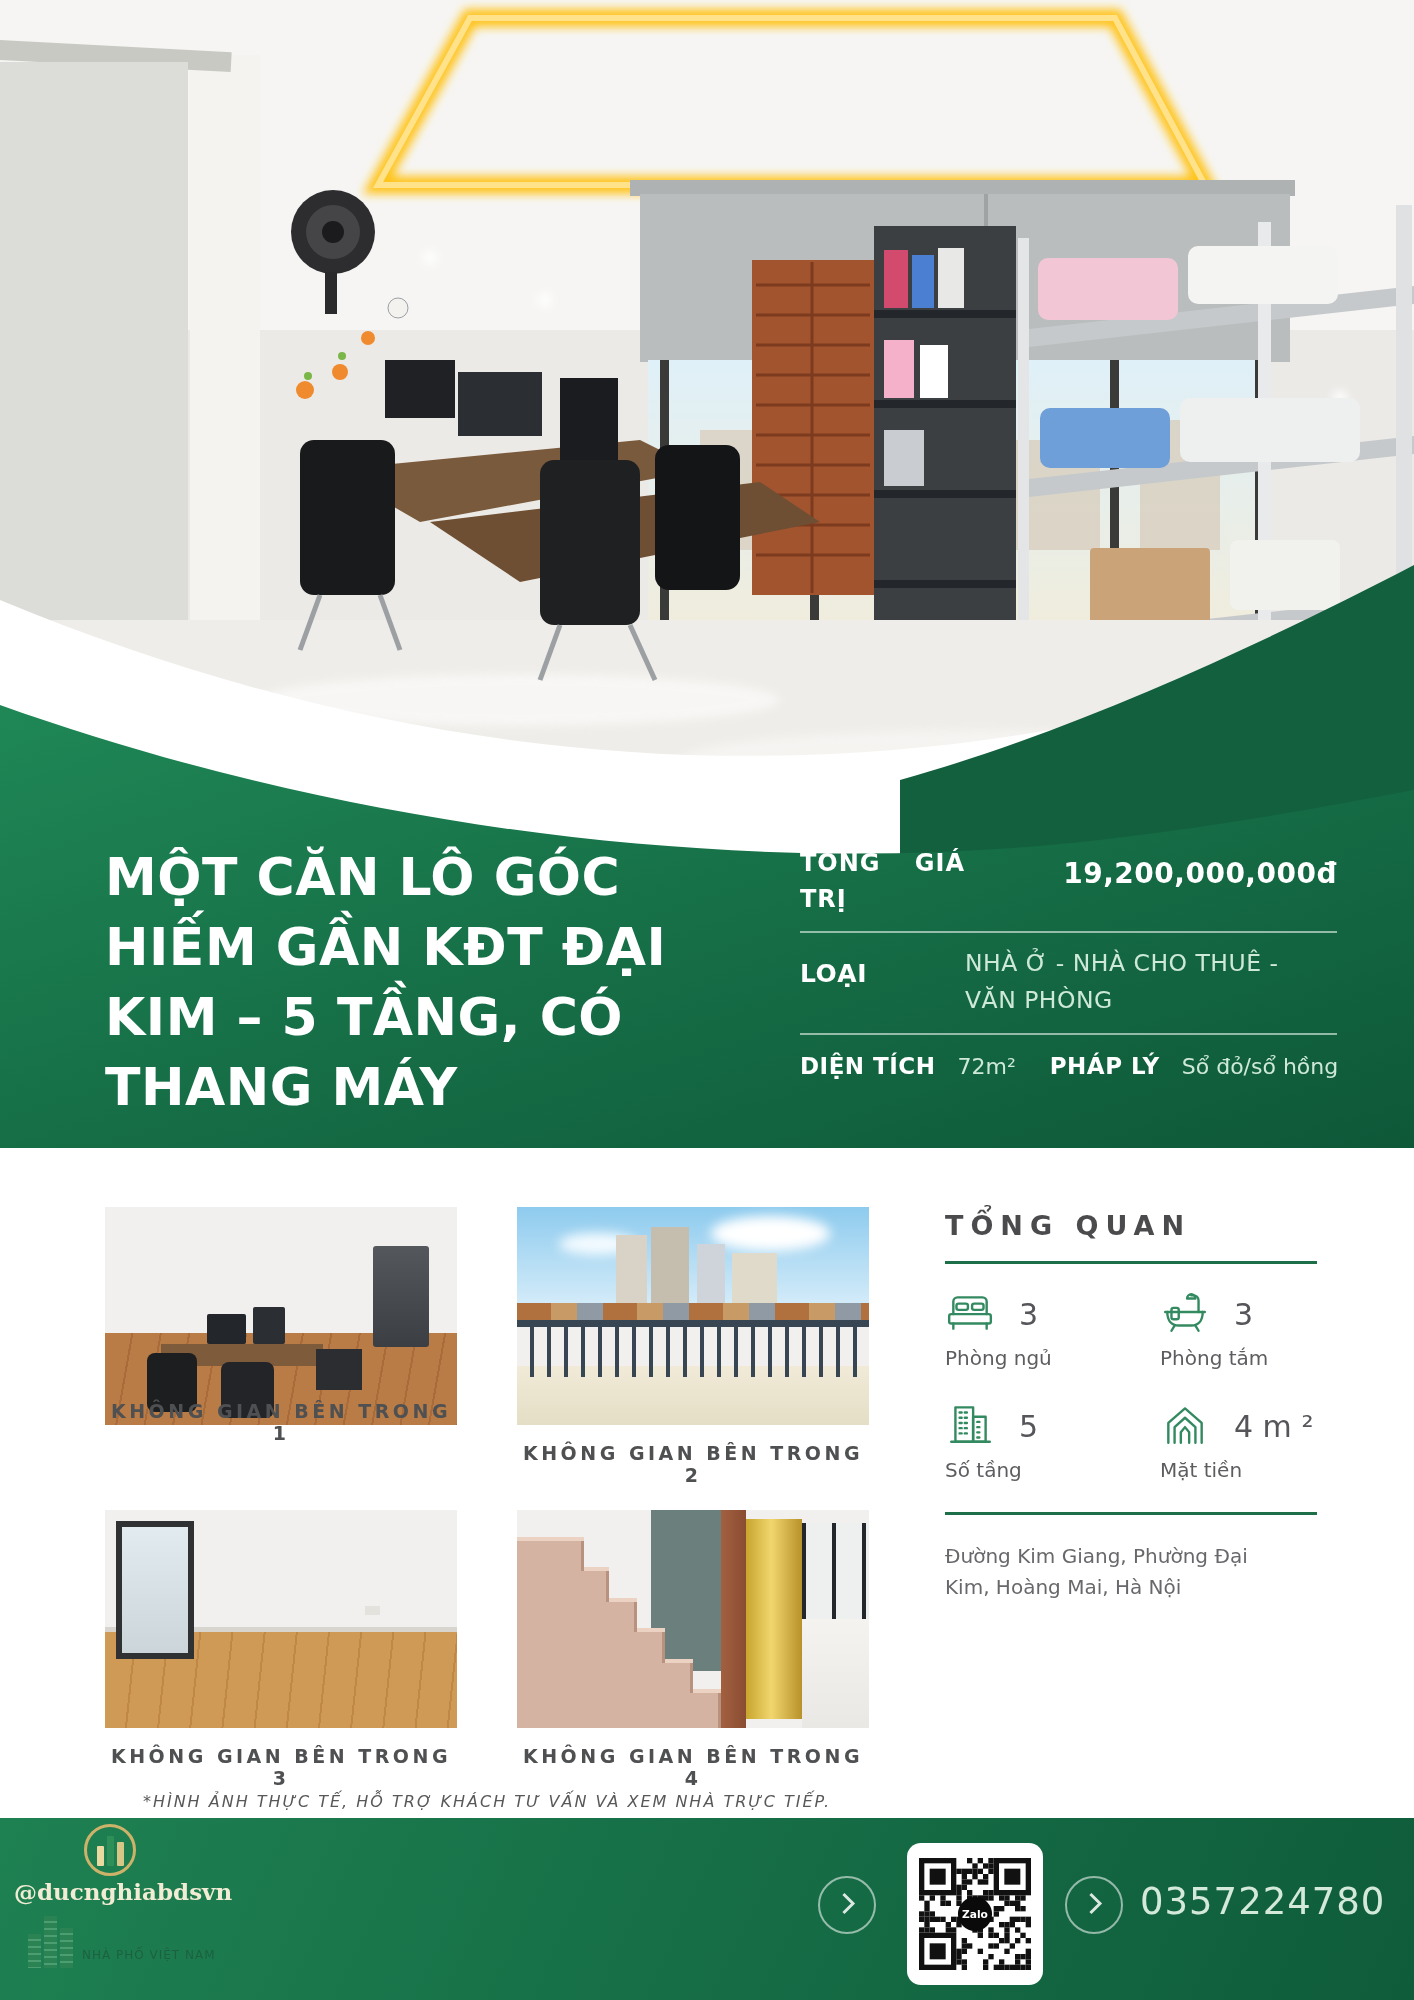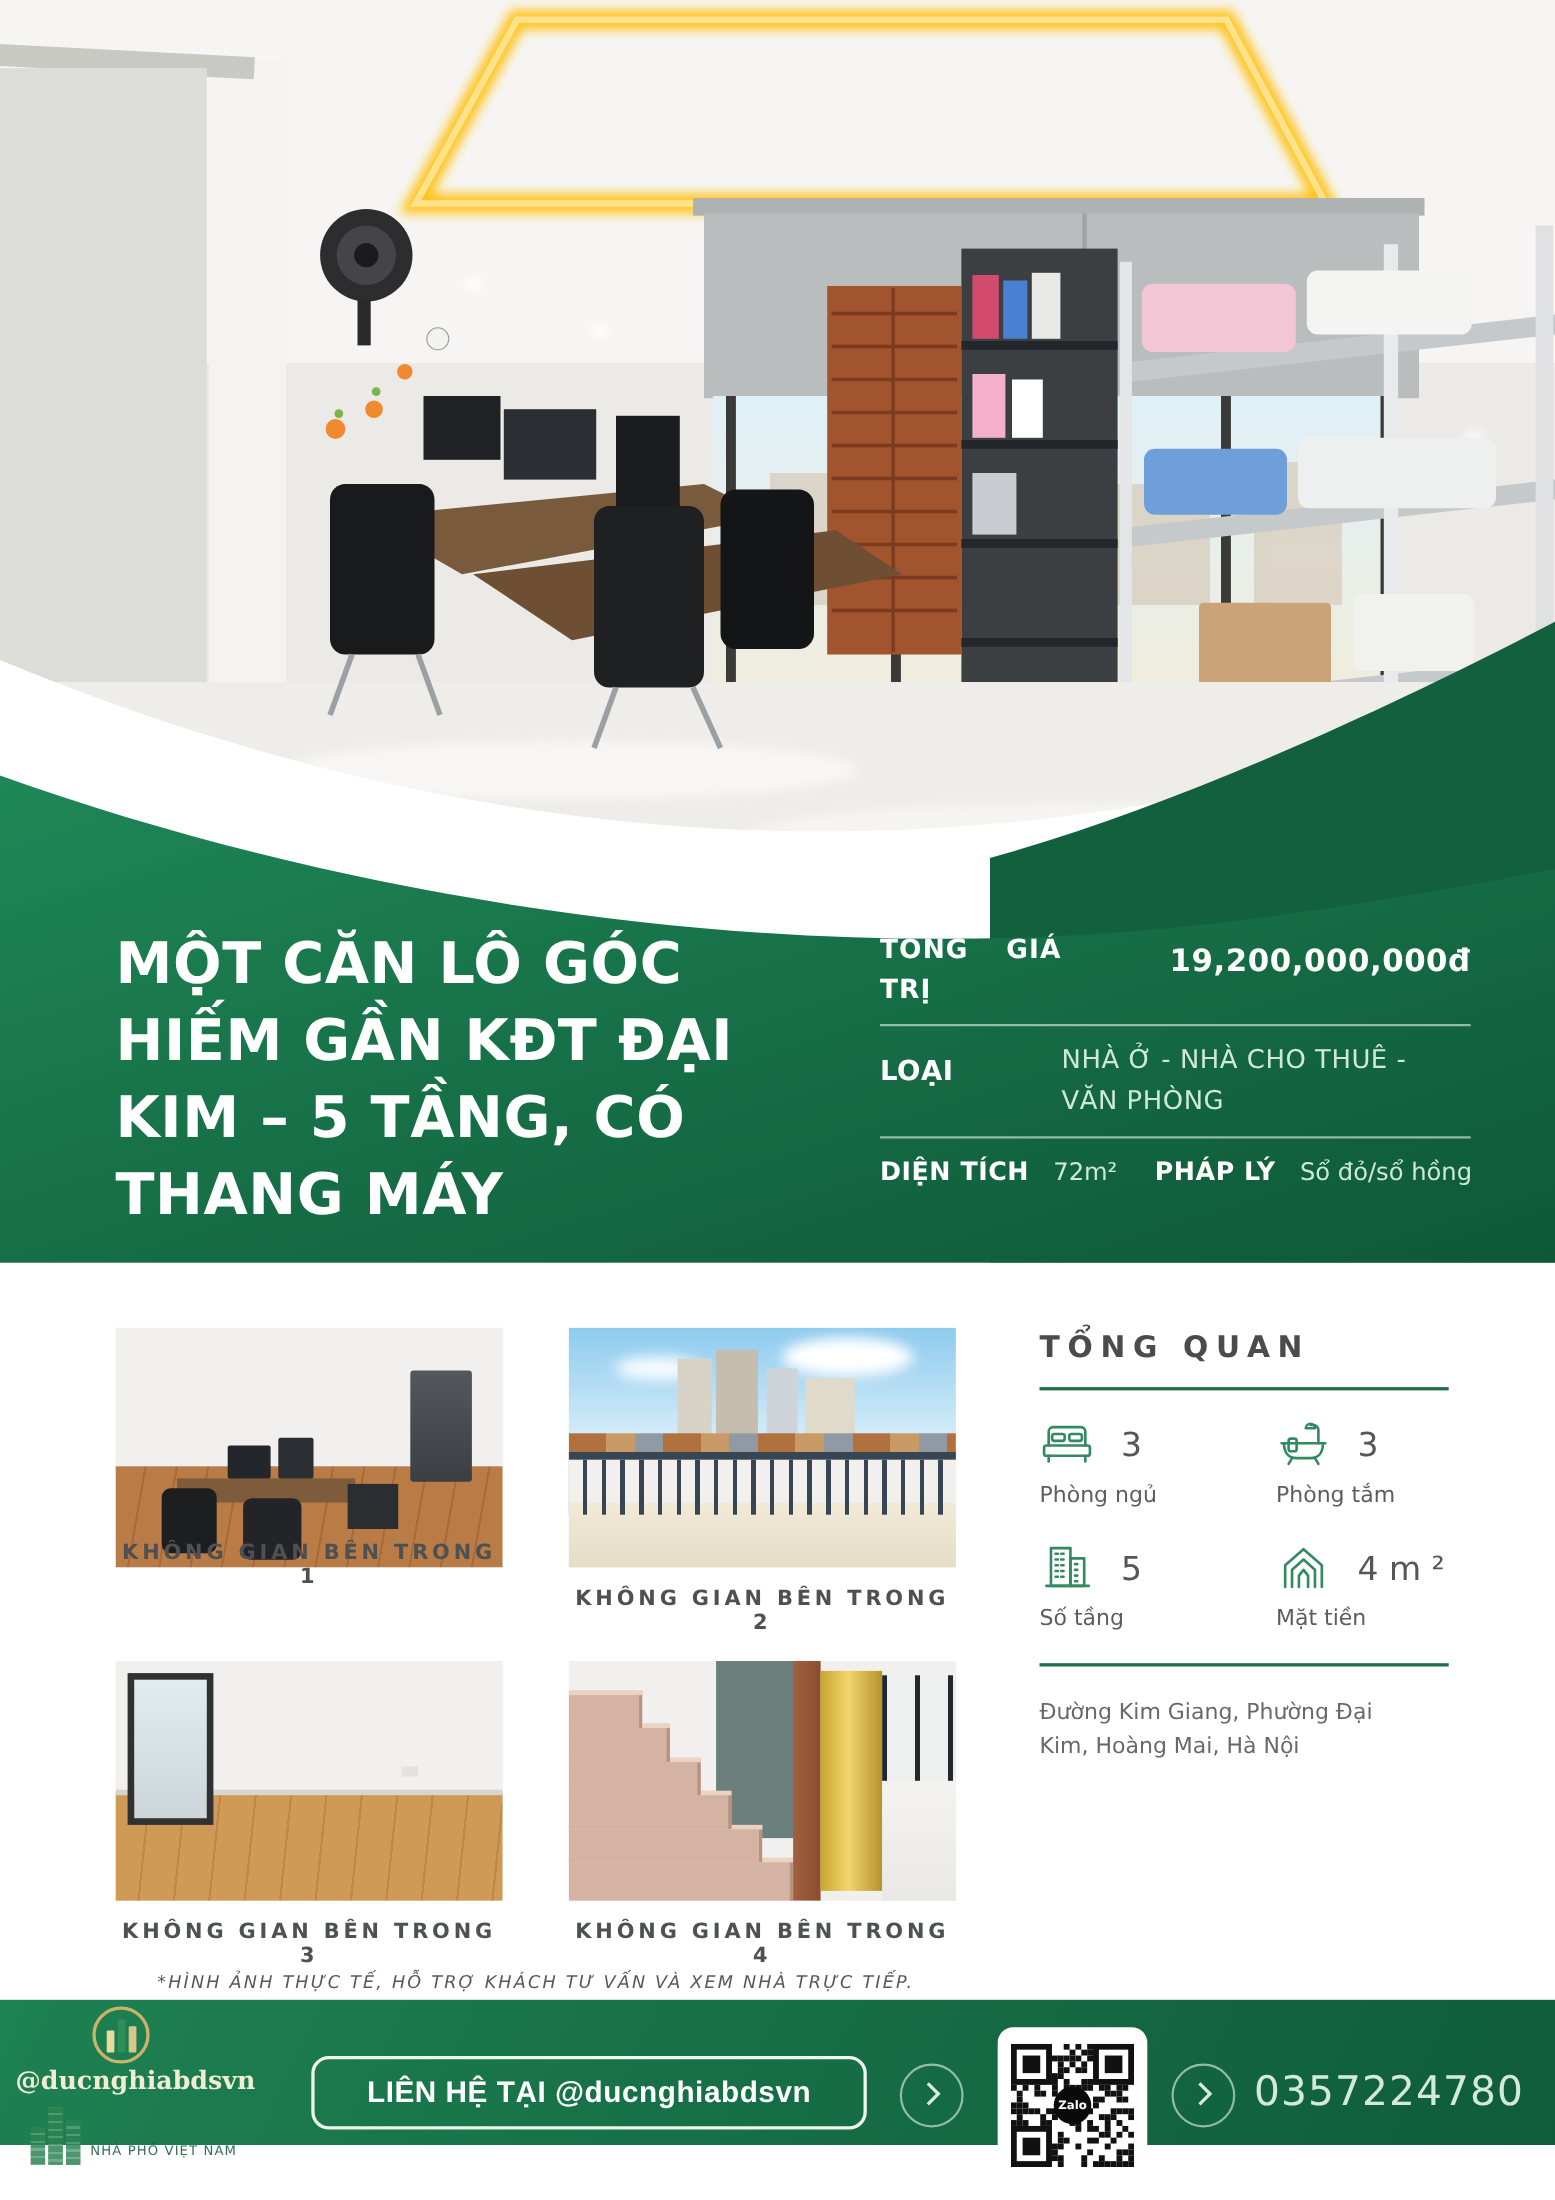--- a/index.html
+++ b/index.html
@@ -82,21 +82,21 @@
   .ov-body{margin-top:14px;font-size:19.5px;line-height:29px;color:#68686c;text-align:justify;}
   .gdiv{height:3px;background:#1d6f49;margin-top:20px;}
   .stats{margin-top:26px;display:grid;grid-template-columns:215px 157px;grid-row-gap:32px;}
   .stat .top{display:flex;align-items:center;}
   .stat .num{margin-left:24px;font-size:30px;color:#55555a;}
   .stat .lab{margin-top:8px;font-size:20px;color:#5d5d61;}
   .stat svg{stroke:#338a60;fill:none;stroke-width:2.3;stroke-linecap:round;stroke-linejoin:round;}
   .address{margin-top:26px;width:345px;font-size:20px;line-height:31px;color:#68686c;}
 
   
-  .footer{position:absolute;left:0;top:1818px;width:1414px;height:132px;
+  .footer{position:absolute;left:0;top:1818px;width:1414px;height:182px;
           background:linear-gradient(115deg,#1e8152 0%,#156c45 55%,#0f5c3a 100%);}
   .emblem{position:absolute;left:84px;top:6px;width:52px;height:52px;border-radius:50%;
           border:3px solid #cdb26a;display:flex;align-items:flex-end;justify-content:center;gap:3px;padding-bottom:7px;box-sizing:border-box;}
   .emblem i{display:block;width:7px;border-radius:1px;}
   .handle{position:absolute;left:14px;top:60px;width:195px;text-align:center;
           font-family:"DejaVu Serif","Liberation Serif",serif;font-weight:bold;font-size:23px;color:#f2ecd4;}
   .brand-logo{position:absolute;left:28px;top:98px;display:flex;align-items:flex-end;gap:3px;}
   .brand-logo i{display:block;width:13px;background:#2e8454;opacity:.85;
      background-image:repeating-linear-gradient(#2e8454 0 5px,#56a378 5px 7px);}
   .brand-text{position:absolute;left:82px;top:130px;font-size:12px;font-weight:400;color:#1d5e41;letter-spacing:1px;opacity:.9;}
@@ -407,21 +407,20 @@
     <i style="height:24px;background:#d8c687;"></i>
   </div>
   <div class="handle">@ducnghiabdsvn</div>
   <div class="brand-logo">
     <i style="height:34px;"></i>
       <i style="height:52px;"></i>
       <i style="height:40px;"></i>
   </div>
   <div class="brand-text">NHÀ PHỐ VIỆT NAM</div>
 
-  <button class="contact-btn">LIÊN HỆ TẠI @ducnghiabdsvn</button>
 
   <div class="chev-circle" style="left:818px;"></div>
 
   <div class="qr-tile">
     <svg width="112" height="112" viewBox="0 0 105 105">
         <rect x="45" y="0" width="5" height="5" fill="#111"></rect>
         <rect x="55" y="0" width="5" height="5" fill="#111"></rect>
         <rect x="65" y="0" width="5" height="5" fill="#111"></rect>
         <rect x="50" y="5" width="5" height="5" fill="#111"></rect>
         <rect x="60" y="5" width="5" height="5" fill="#111"></rect>

